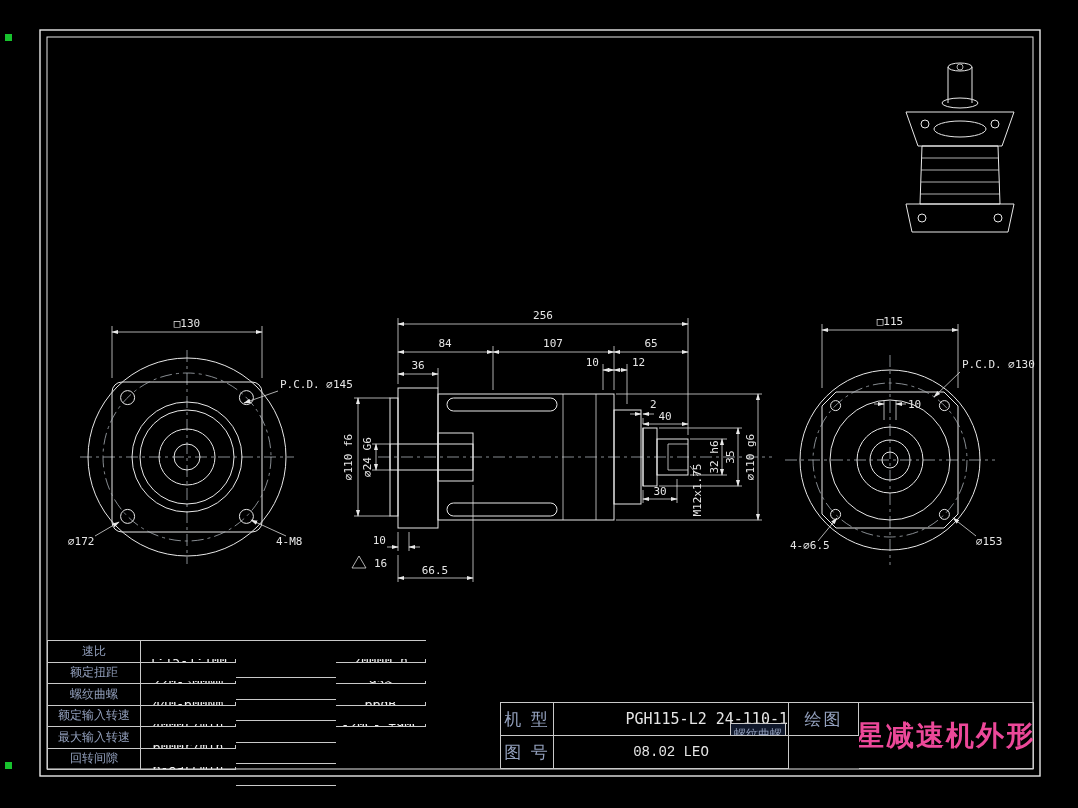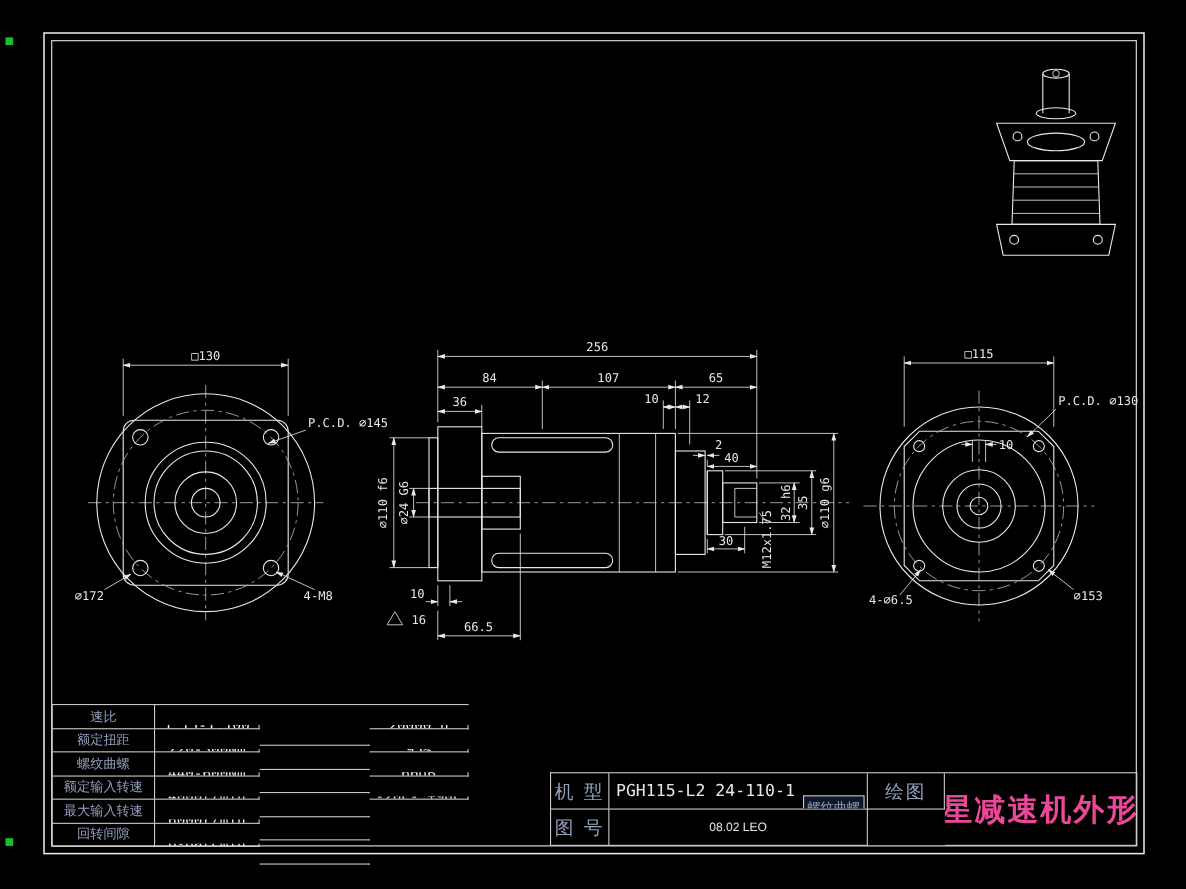--- a/index.html
+++ b/index.html
@@ -19,27 +19,27 @@
       white-space:nowrap;overflow:hidden;}
   .cell.lab{color:#93a0bd;font-size:12px;}
   .cell.sm{font-size:10px;margin-top:36px;}
   .cell.mono{font-family:"DejaVu Sans Mono",monospace;font-size:13px;color:#efefef;margin-top:18px;}
   .cell.none{border:none;}
 
   .title-block{position:absolute;left:500px;top:702px;width:533px;
       display:grid;grid-template-columns:53px 235px 70px 1fr;grid-template-rows:33px 33px;
       border-top:1px solid #c9c9c9;border-left:1px solid #c9c9c9;}
   .title-block .cell.lab{font-size:17px;letter-spacing:2px;}
-  .model-cell{position:relative;justify-content:flex-start;padding-left:6px;}
+  .model-cell{position:relative;justify-content:flex-end;padding-left:6px;}
   .model-cell .val{font-family:"DejaVu Sans Mono",monospace;font-size:15px;}
   .suffix-box{position:absolute;right:2px;top:20px;border:1px solid #c8c8c8;
       color:#93a0bd;font-size:12px;padding:0 3px;line-height:1.7;background:#0f172a;}
   .tb-title{grid-column:4;grid-row:1/3;font-size:28px;font-weight:bold;
       letter-spacing:2px;color:#ec4899;}
-  .draw-val{font-family:Liberation Sans, sans-serif;font-size:11px;}
+  .draw-val{font-family:Liberation Mono, monospace;font-size:14px;}
 </style>
 </head>
 <body>
 
 <div style="position:absolute;inset:0;">
 
 <svg width="1078" height="808" viewBox="0 0 1078 808">
   <defs>
     <marker id="arr" viewBox="0 0 10 10" refX="9" refY="5" markerWidth="9" markerHeight="9" orient="auto-start-reverse">
       <path d="M0,2 L10,5 L0,8 Z" fill="#e8e8e8"></path>

